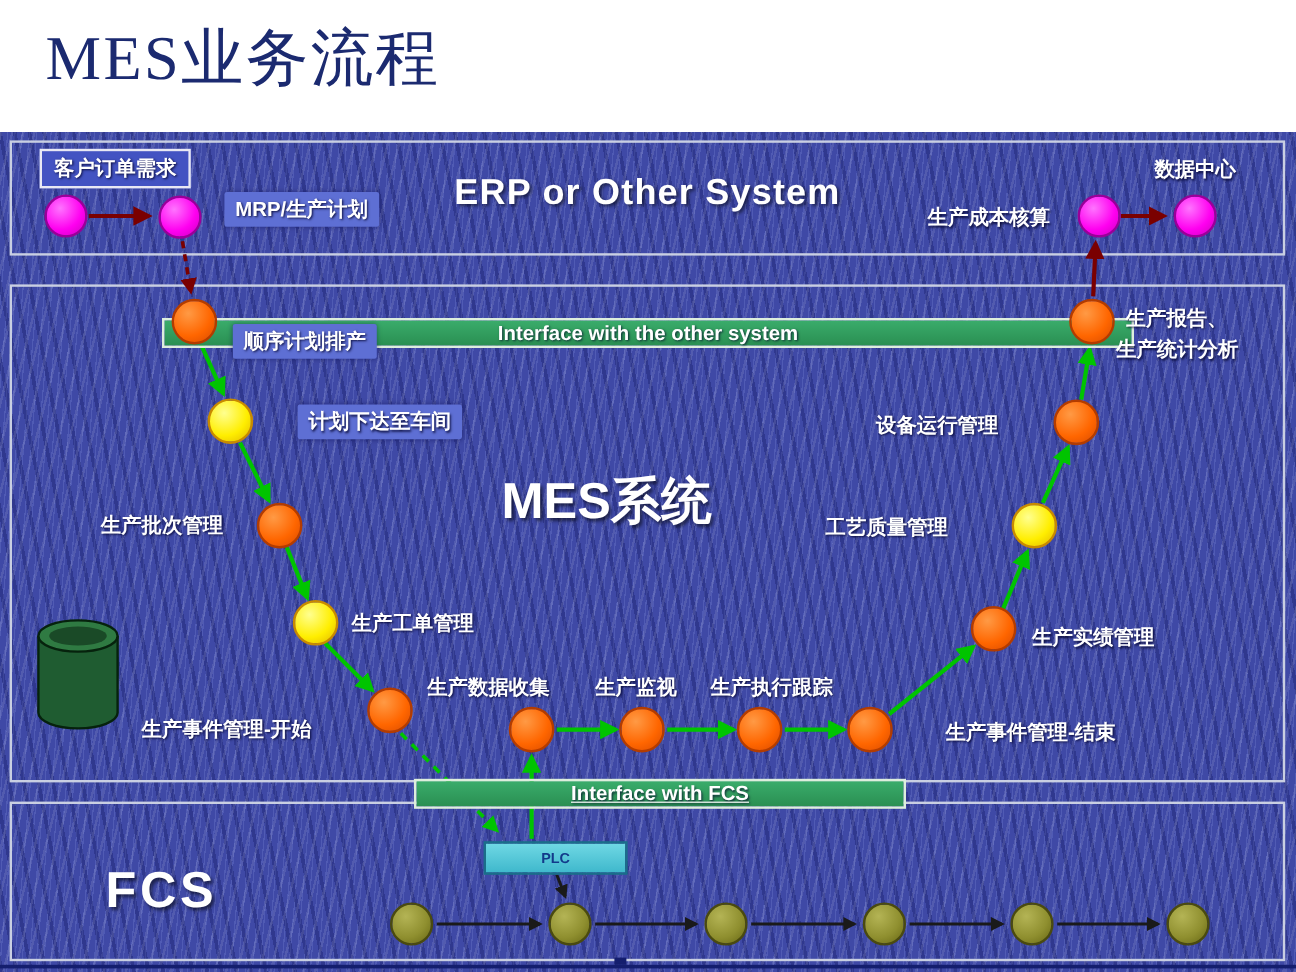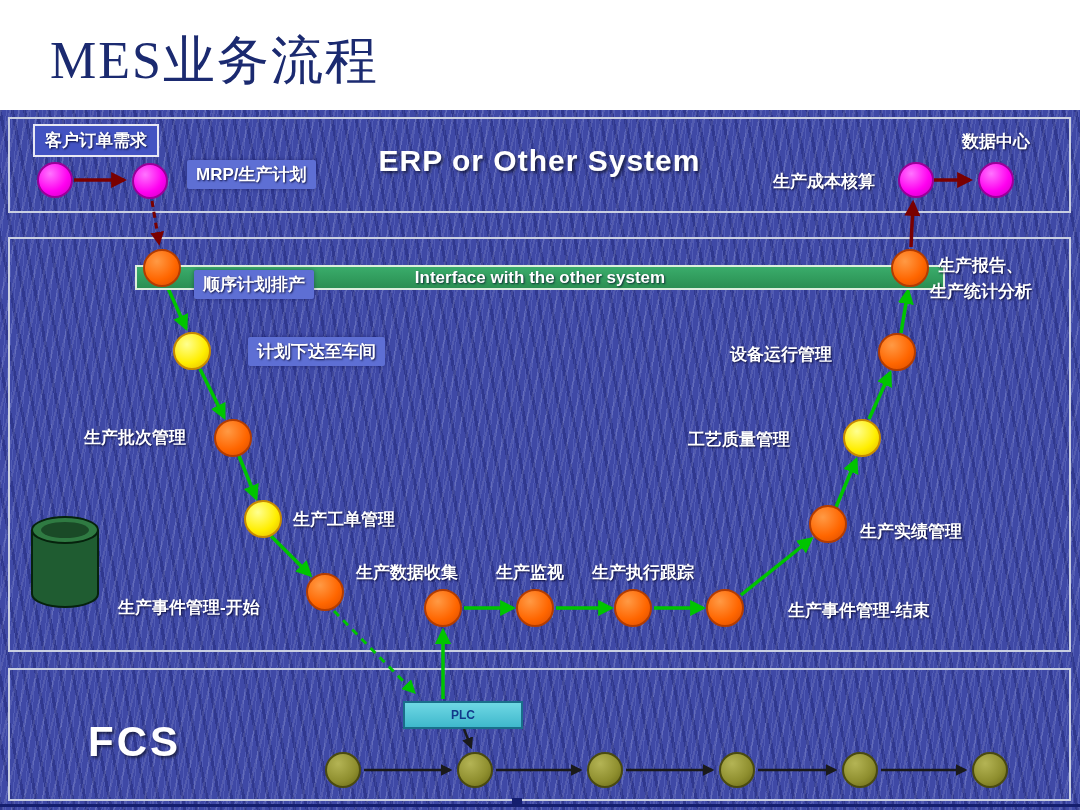--- a/index.html
+++ b/index.html
@@ -1,18 +1,18 @@
 <!DOCTYPE html>
 <html><head>
 <meta charset="utf-8">
 <style>
   html,body{margin:0;padding:0;background:#ffffff;}
   .slide{position:relative;width:1080px;height:810px;overflow:hidden;background:#ffffff;
          font-family:"Liberation Sans", sans-serif;}
-  .title{position:absolute;left:38px;top:14px;margin:12px;font-family:"Liberation Serif", serif;
+  .title{position:absolute;left:38px;top:14px;margin:0;font-family:"Liberation Serif", serif;
          font-weight:500;font-size:52px;color:#1b2a70;letter-spacing:2px;z-index:5;}
   .stage{position:absolute;left:0;top:110px;width:1080px;height:700px;background-color:#3f49a6;
     background-image:
       repeating-linear-gradient(104deg, rgba(255,255,255,0.10) 0 2px, rgba(255,255,255,0) 2px 9px),
       repeating-linear-gradient(79deg, rgba(8,12,80,0.28) 0 3px, rgba(8,12,80,0) 3px 12px),
       repeating-linear-gradient(95deg, rgba(170,185,255,0.16) 0 1px, rgba(170,185,255,0) 1px 6px);
     z-index:0;}
   .panel{position:absolute;border:2px solid #c9cfe2;z-index:1;box-sizing:border-box;}
   .arrows{position:absolute;left:0;top:0;width:1080px;height:810px;z-index:2;pointer-events:none;}
   .banner{position:absolute;z-index:3;background:linear-gradient(180deg,#3aac6b,#2a8f52);
@@ -87,22 +87,24 @@
 
     <path d="M464,729 L471,747" stroke="#1a1a1a" stroke-width="2.5" fill="none" marker-end="url(#ah-black)"></path>
     <path d="M364,770 L450,770" stroke="#1a1a1a" stroke-width="2.5" fill="none" marker-end="url(#ah-black)"></path>
     <path d="M496,770 L580,770" stroke="#1a1a1a" stroke-width="2.5" fill="none" marker-end="url(#ah-black)"></path>
     <path d="M626,770 L712,770" stroke="#1a1a1a" stroke-width="2.5" fill="none" marker-end="url(#ah-black)"></path>
     <path d="M758,770 L835,770" stroke="#1a1a1a" stroke-width="2.5" fill="none" marker-end="url(#ah-black)"></path>
     <path d="M881,770 L965,770" stroke="#1a1a1a" stroke-width="2.5" fill="none" marker-end="url(#ah-black)"></path>
   </svg>
 
   <div class="banner" style="left:135px;top:217px;width:810px;height:25px;margin-top:48px;">Interface with the other system</div>
+  <div class="banner" style="left:345px;top:649px;width:410px;height:25px;text-decoration:underline;">Interface with FCS</div>
 
   <div class="big-heading" style="left:8px;top:144px;width:1063px;text-align:center;font-size:30px;letter-spacing:1px;">ERP or Other System</div>
+  <div class="big-heading" style="left:418px;top:390px;font-size:42px;">MES系统</div>
   <div class="big-heading" style="left:88px;top:718px;font-size:42px;letter-spacing:3px;">FCS</div>
 
   <div class="node magenta" style="left:37px;top:162px;"></div>
   <div class="node magenta" style="left:132px;top:163px;"></div>
   <div class="node magenta" style="left:898px;top:162px;"></div>
   <div class="node magenta" style="left:978px;top:162px;"></div>
 
   <div class="node orange" style="left:143px;top:249px;"></div>
   <div class="node yellow" style="left:173px;top:332px;"></div>
   <div class="node orange" style="left:214px;top:419px;"></div>

